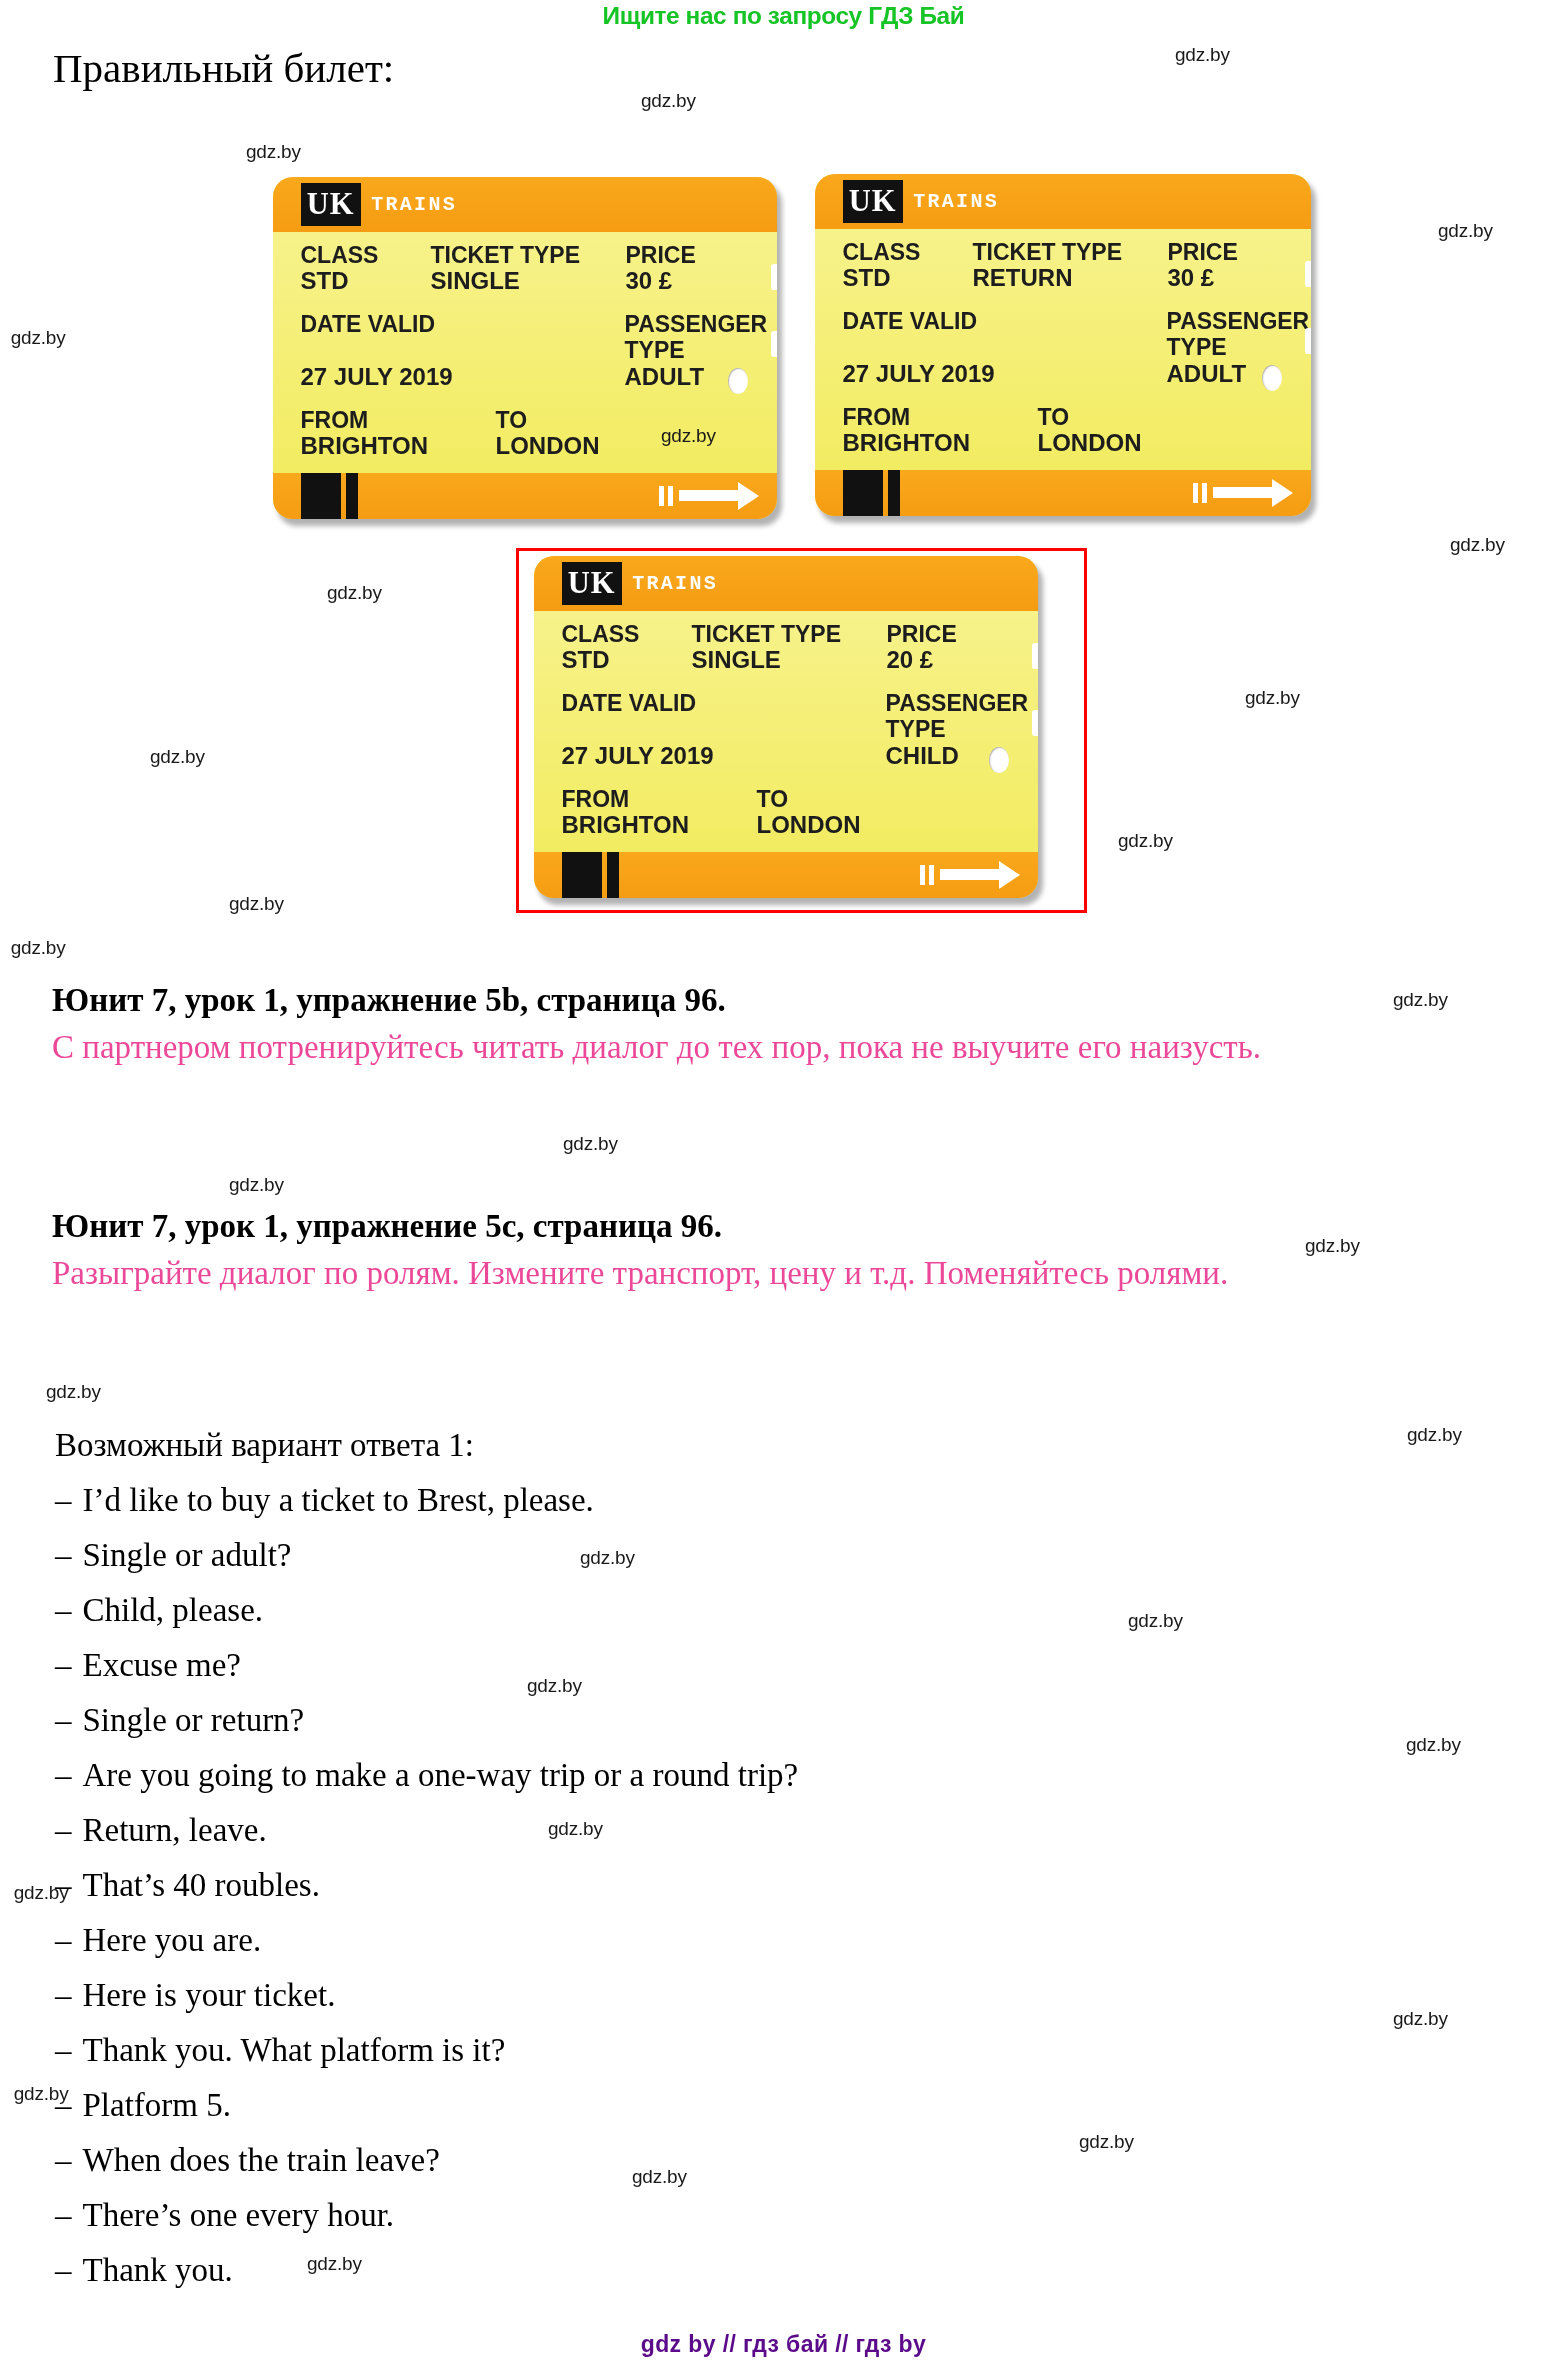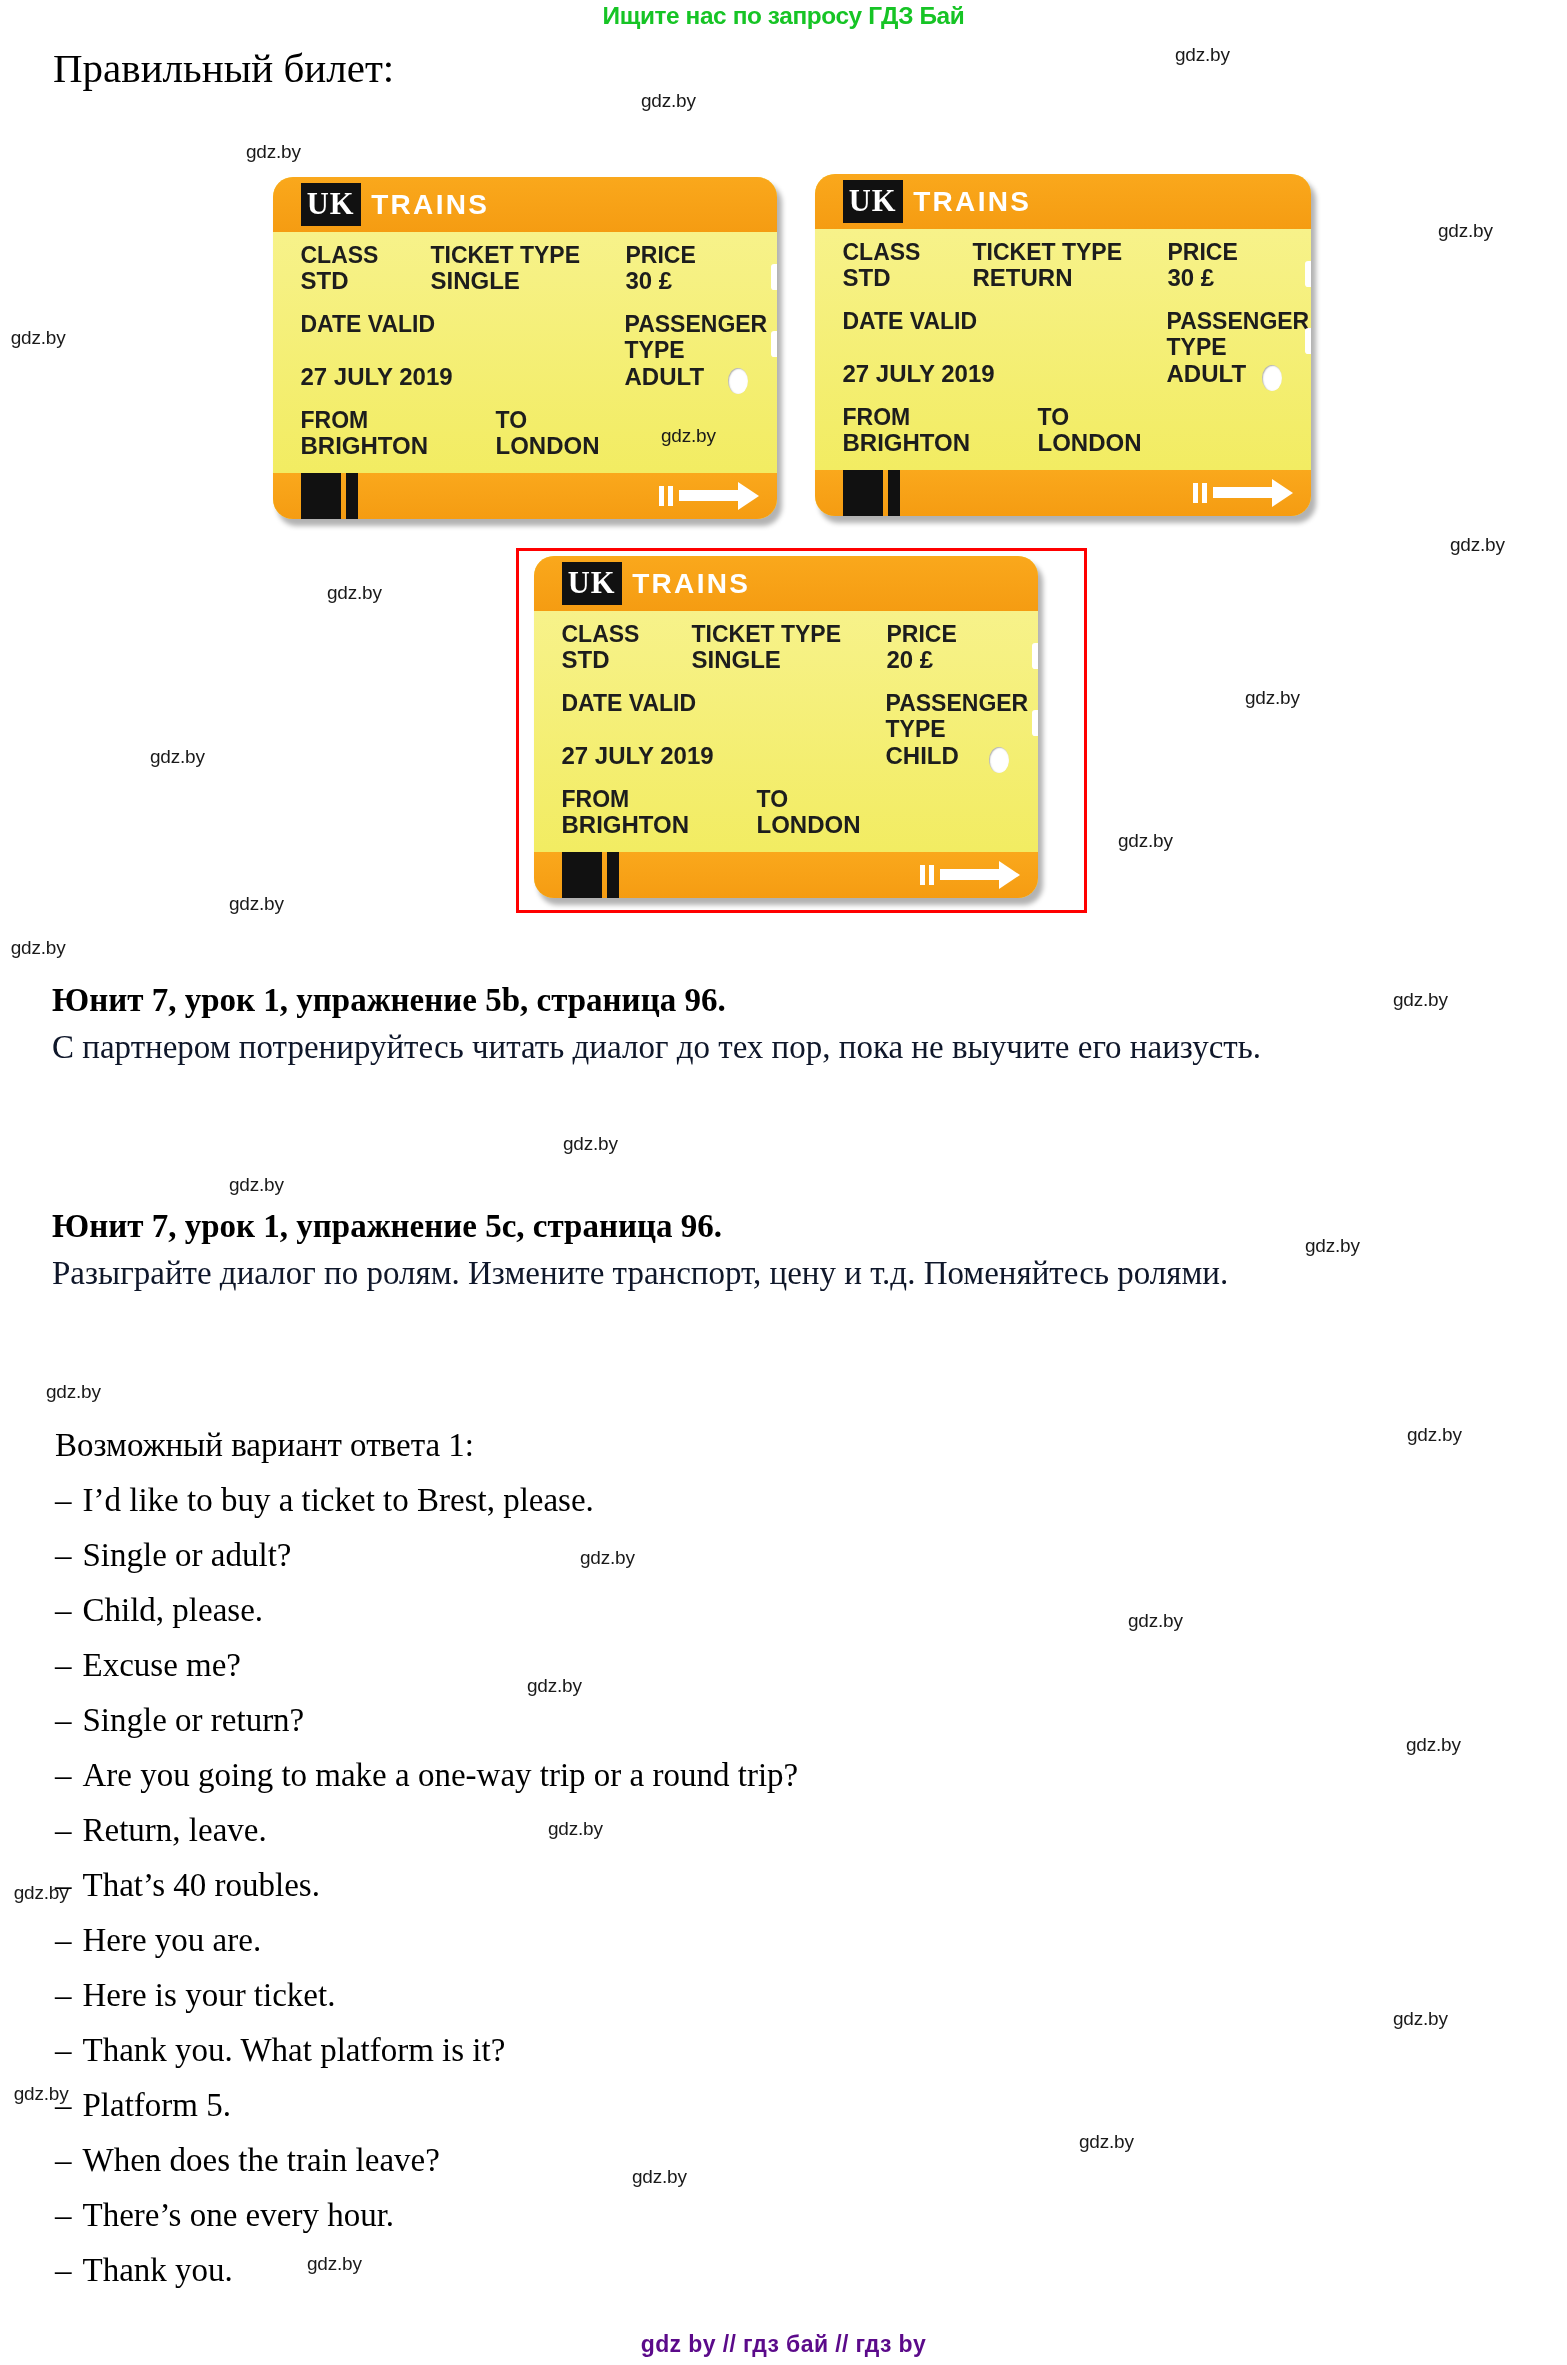--- a/index.html
+++ b/index.html
@@ -73,21 +73,21 @@
   }
   .ex-heading {
     font-size: 33px;
     font-weight: bold;
     color: #000;
     margin: 0 0 6.1px 0;
     line-height: 1.18;
   }
   .ex-body {
     font-size: 33px;
-    color: #0f172a;
+    color: #ec4899;
     margin: 0;
     line-height: 1.28;
     text-align: justify;
     text-justify: inter-word;
   }
 
   .answer-label {
     position: absolute;
     left: 55px;
     font-size: 33px;
@@ -144,23 +144,23 @@
   }
   .uk-box span {
     color: #fff;
     font-family: "Liberation Serif", serif;
     font-weight: bold;
     font-size: 30.5px;
     letter-spacing: 0.8px;
   }
   .trains-word {
     color: #fff;
-    font-family: Liberation Sans, sans-serif;
-    font-weight: bold;
-    font-size: 28px;
+    font-family: Liberation Mono, monospace;
+    font-weight: bold;
+    font-size: 20px;
     letter-spacing: 2.3px;
     margin-left: 10.7px;
   }
   .ticket-body {
     background: linear-gradient(180deg,#f7f28a 0%, #f2ec62 100%);
     padding: 10.7px 0 6.1px 0;
     position: relative;
   }
   .trow {
     display: flex;

